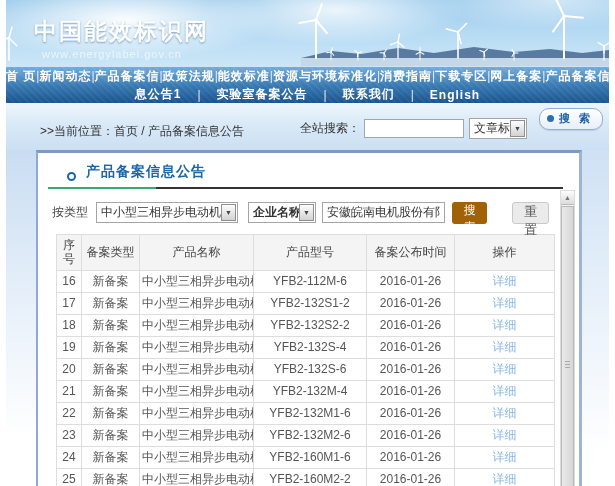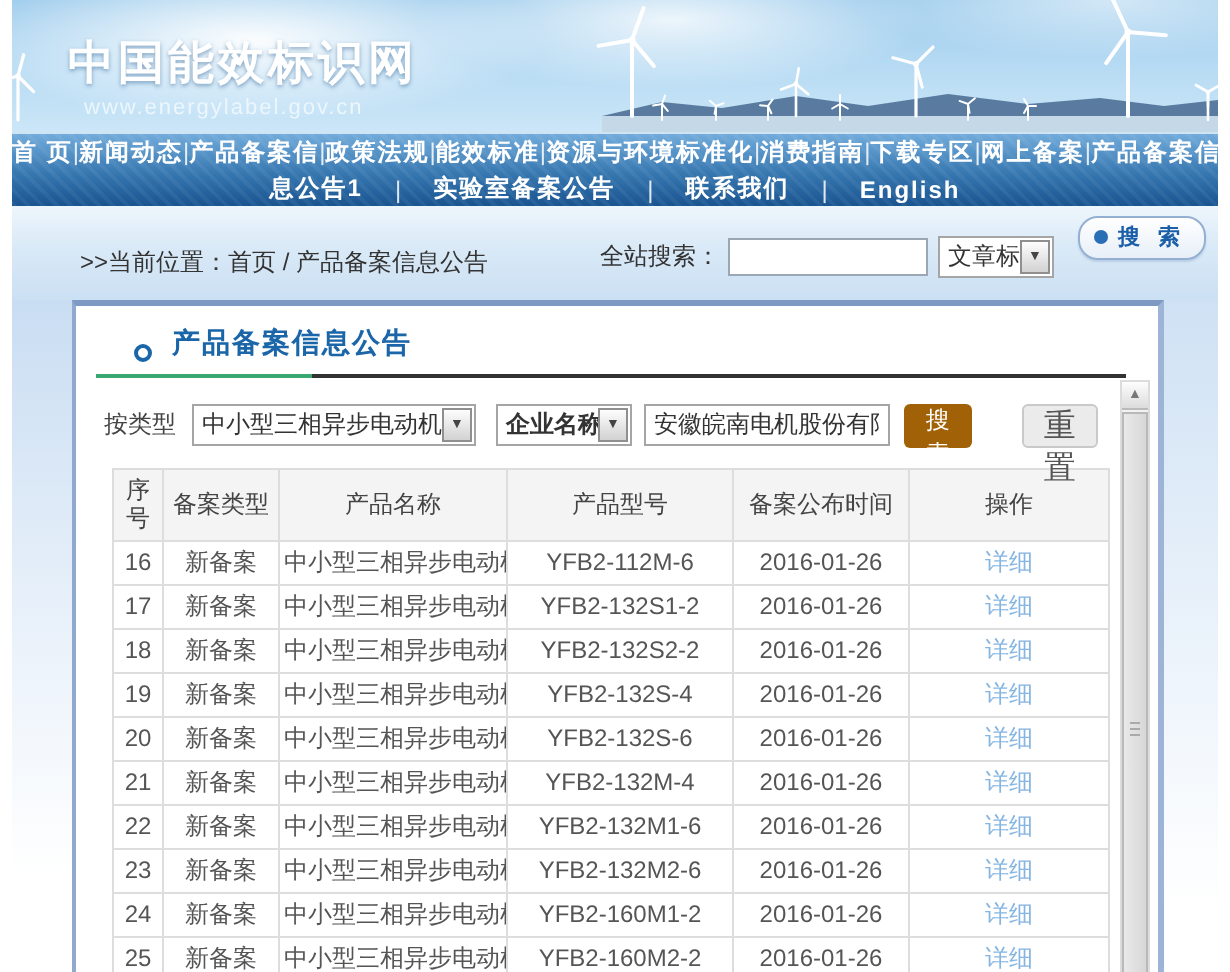--- a/index.html
+++ b/index.html
@@ -71,21 +71,21 @@
   .scroll-area { position:relative; padding:12px 30px 0 14px; }
   .filters { display:flex; align-items:center; height:23px; }
   .f-label { font-size:12px; color:#444; margin-right:8px; white-space:nowrap; }
   .sel-type { width:167px; }
   .sel-company { width:68px; margin-left:10px;font-weight:bold; }
   .f-input { width:123px; height:21px; margin-left:6px; border:1px solid #a5a5a5; background:#fff;
     font-size:12px; color:#333; padding:0 4px; }
   .btn-green { margin-left:7px; height:22px; padding:0 10px; background:#a16207; color:#fff;
     border:none; border-radius:3px; font-size:12px; cursor:pointer; }
   .btn-gray { margin-left:25px; height:22px; padding:0 9px; background:#ebebeb; color:#555;
-    border:1px solid #c9c9c9; border-radius:3px; font-size:16px; cursor:pointer; }
+    border:1px solid #c9c9c9; border-radius:3px; font-size:13px; cursor:pointer; }
 
   table { margin-top:10px; margin-left:4px; border-collapse:collapse; width:498px; table-layout:fixed; }
   th, td { border:1px solid #ddd; text-align:center; font-size:12px; }
   th { background:#f4f4f4; color:#444; font-weight:normal; padding:3px 2px; height:30px; line-height:1.2; }
   td { color:#555; height:22px; padding:2px 2px; white-space:nowrap; overflow:hidden; }
   .detail-link { color:#85b5e2; text-decoration:none; cursor:pointer; }
 
   
   .vscroll { position:absolute; top:37px; bottom:0; right:4px; width:15px;
     background:#f2f2f2; border:1px solid #dcdcdc; }
@@ -434,21 +434,21 @@
     <td>新备案</td>
     <td>中小型三相异步电动机</td>
     <td>YFB2-132M2-6</td>
     <td>2016-01-26</td>
     <td><a class="detail-link">详细</a></td>
   </tr>
               <tr>
     <td>24</td>
     <td>新备案</td>
     <td>中小型三相异步电动机</td>
-    <td>YFB2-160M1-2</td>
+    <td>YFB2-160M1-6</td>
     <td>2016-01-26</td>
     <td><a class="detail-link">详细</a></td>
   </tr>
               <tr>
     <td>25</td>
     <td>新备案</td>
     <td>中小型三相异步电动机</td>
     <td>YFB2-160M2-2</td>
     <td>2016-01-26</td>
     <td><a class="detail-link">详细</a></td>

